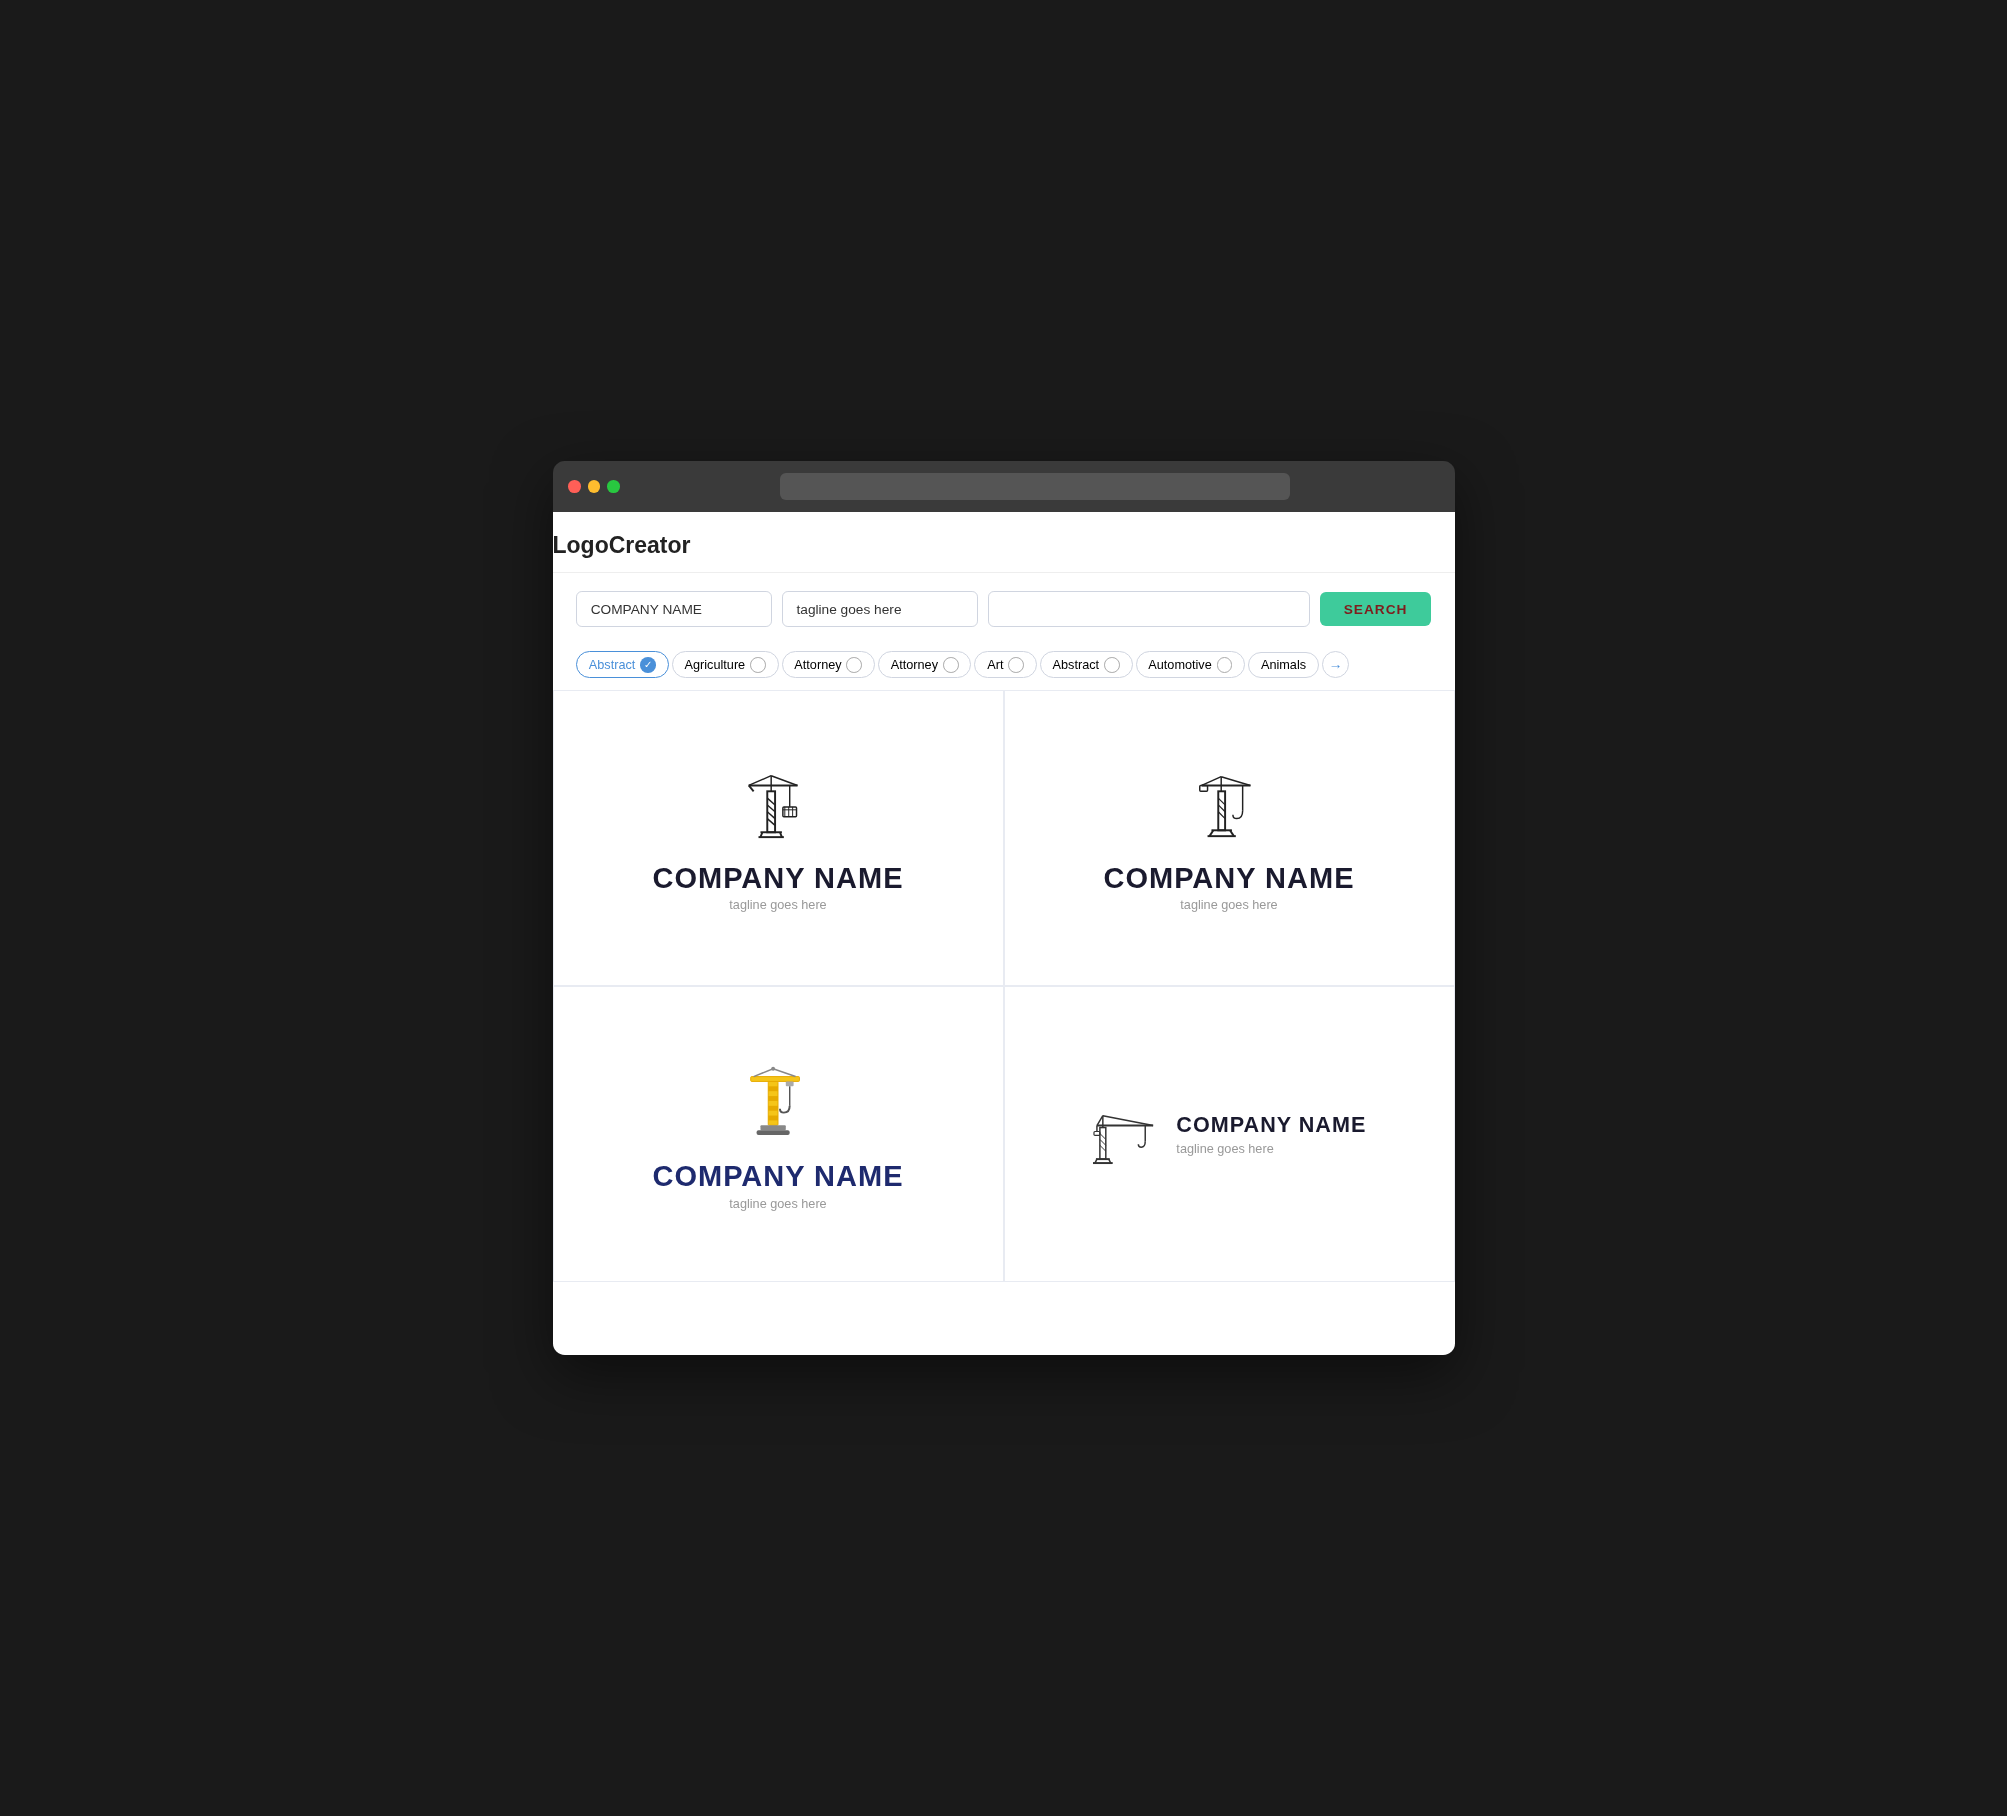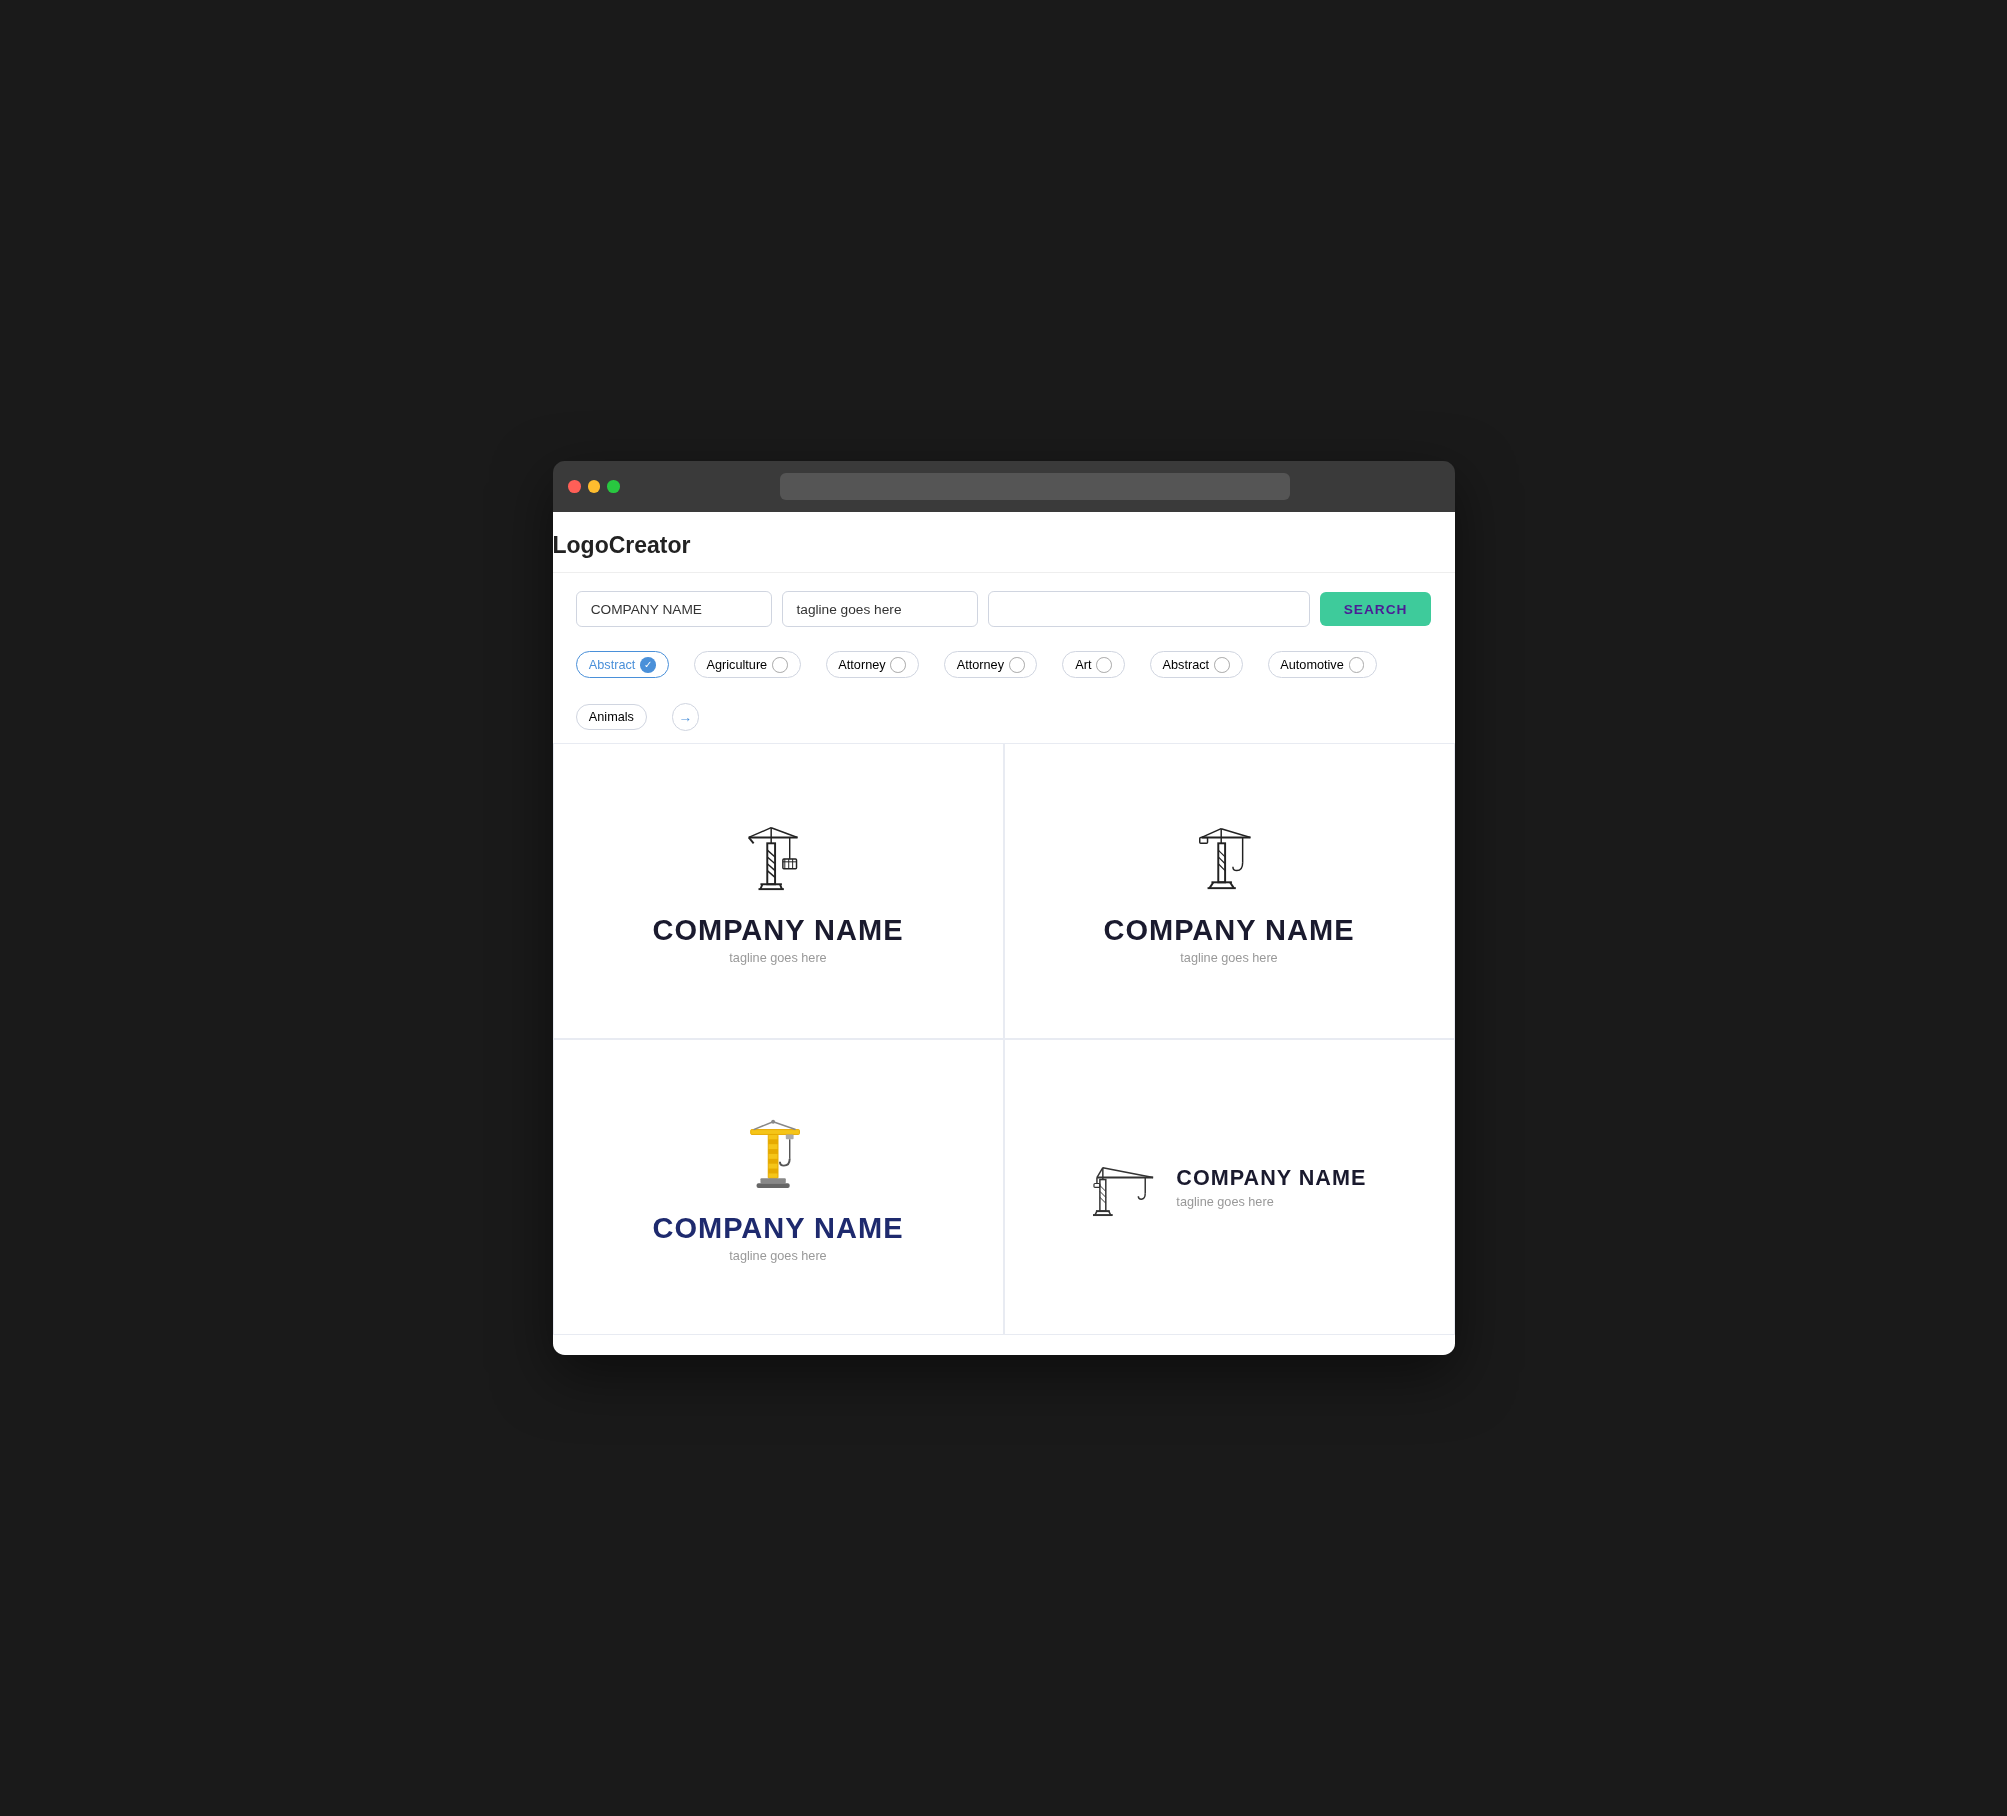--- a/index.html
+++ b/index.html
@@ -84,33 +84,33 @@
     .keyword-input {
       flex: 1;
       border: 1.5px solid #d0d5e0;
       border-radius: 5.9px;
       padding: 9.8px 13.7px;
       font-size: 13.7px;
       outline: none;
     }
     .search-button {
       background: #3ecb9b;
-      color: #4c1d95;
+      color: #7f1d1d;
       border: none;
       border-radius: 5.9px;
       padding: 9.8px 23.5px;
       font-size: 13.7px;
       font-weight: 700;
       letter-spacing: 1px;
       cursor: pointer;
     }
     .filter-section {
       padding: 7.8px 23.5px 11.8px;
       display: flex;
-      gap: 25px;
+      gap: 3px;
       align-items: center;
       background: white;
       flex-wrap: wrap;
     }
     .filter-chip {
       display: flex;
       align-items: center;
       gap: 4.9px;
       padding: 4.9px 11.8px;
       border-radius: 19.6px;

